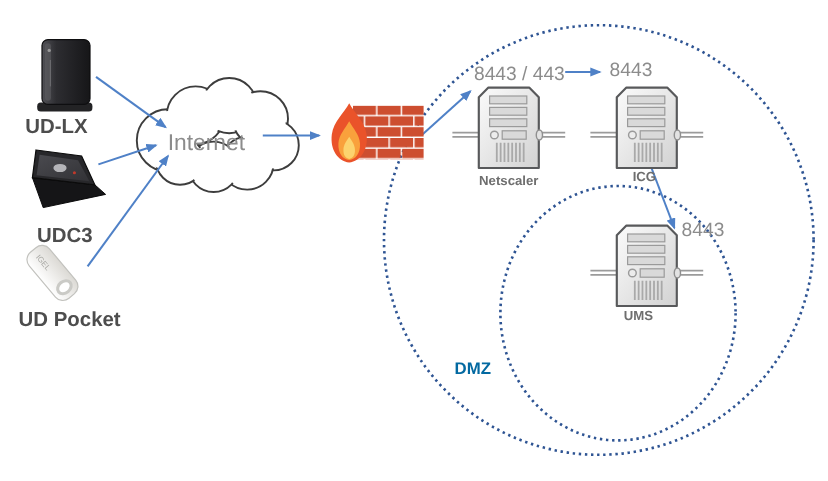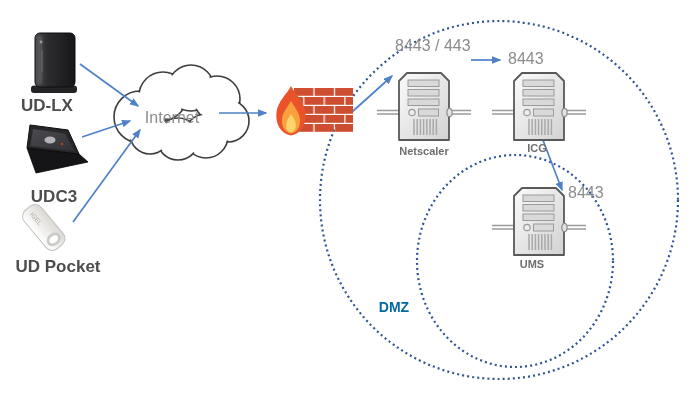--- a/index.html
+++ b/index.html
@@ -6,21 +6,21 @@
   #stage{
     position:relative;width:690px;height:401px;background:#ffffff;overflow:hidden;
     font-family:"Liberation Sans",sans-serif;
   }
   #stage svg{position:absolute;left:0;top:0;}
   .lbl{position:absolute;white-space:nowrap;}
   .device-label{font-size:17px;font-weight:bold;color:#4d4d4d;text-align:center;}
   .server-label{font-size:11px;font-weight:bold;color:#6e6e6e;text-align:center;}
   .zone-label{font-size:14px;font-weight:bold;color:#0369a1;text-align:center;}
   .port-label{font-size:16px;color:#8c8c8c;}
-  .cloud-label{font-size:16px;color:#8c8c8c;text-align:center;}
+  .cloud-label{font-size:19px;color:#8c8c8c;text-align:center;}
 </style>
 </head>
 <body>
 
 <div id="stage">
 
   <svg width="690" height="401" viewBox="0 0 690 401">
     <defs>
       <linearGradient id="srvBody" x1="0" y1="0" x2="1" y2="1">
         <stop offset="0" stop-color="#fbfbfb"></stop>
@@ -131,21 +131,21 @@
       <text transform="rotate(90)" x="-21" y="2.5" font-size="6.5" fill="#a8a8a4" font-family="Liberation Sans, sans-serif">IGEL</text>
     </g>
   </svg>
 
   <div class="lbl device-label" style="left:12px;top:96px;width:70px;">UD-LX</div>
   <div class="lbl device-label" style="left:19px;top:187px;width:70px;">UDC3</div>
   <div class="lbl device-label" style="left:13px;top:257px;width:90px;">UD Pocket</div>
 
   <div class="lbl cloud-label" style="left:132px;top:109px;width:80px;">Internet</div>
 
-  <div class="lbl port-label" style="left:395px;top:37px;">8443 / 443</div>
+  <div class="lbl port-label" style="left:395px;top:54px;">8443 / 443</div>
   <div class="lbl port-label" style="left:508px;top:50px;">8443</div>
   <div class="lbl port-label" style="left:568px;top:184px;">8443</div>
 
   <div class="lbl server-label" style="left:384px;top:145px;width:80px;">Netscaler</div>
   <div class="lbl server-label" style="left:497px;top:142px;width:80px;">ICG</div>
   <div class="lbl server-label" style="left:492px;top:258px;width:80px;">UMS</div>
 
   <div class="lbl zone-label" style="left:364px;top:299px;width:60px;">DMZ</div>
 
 </div>

